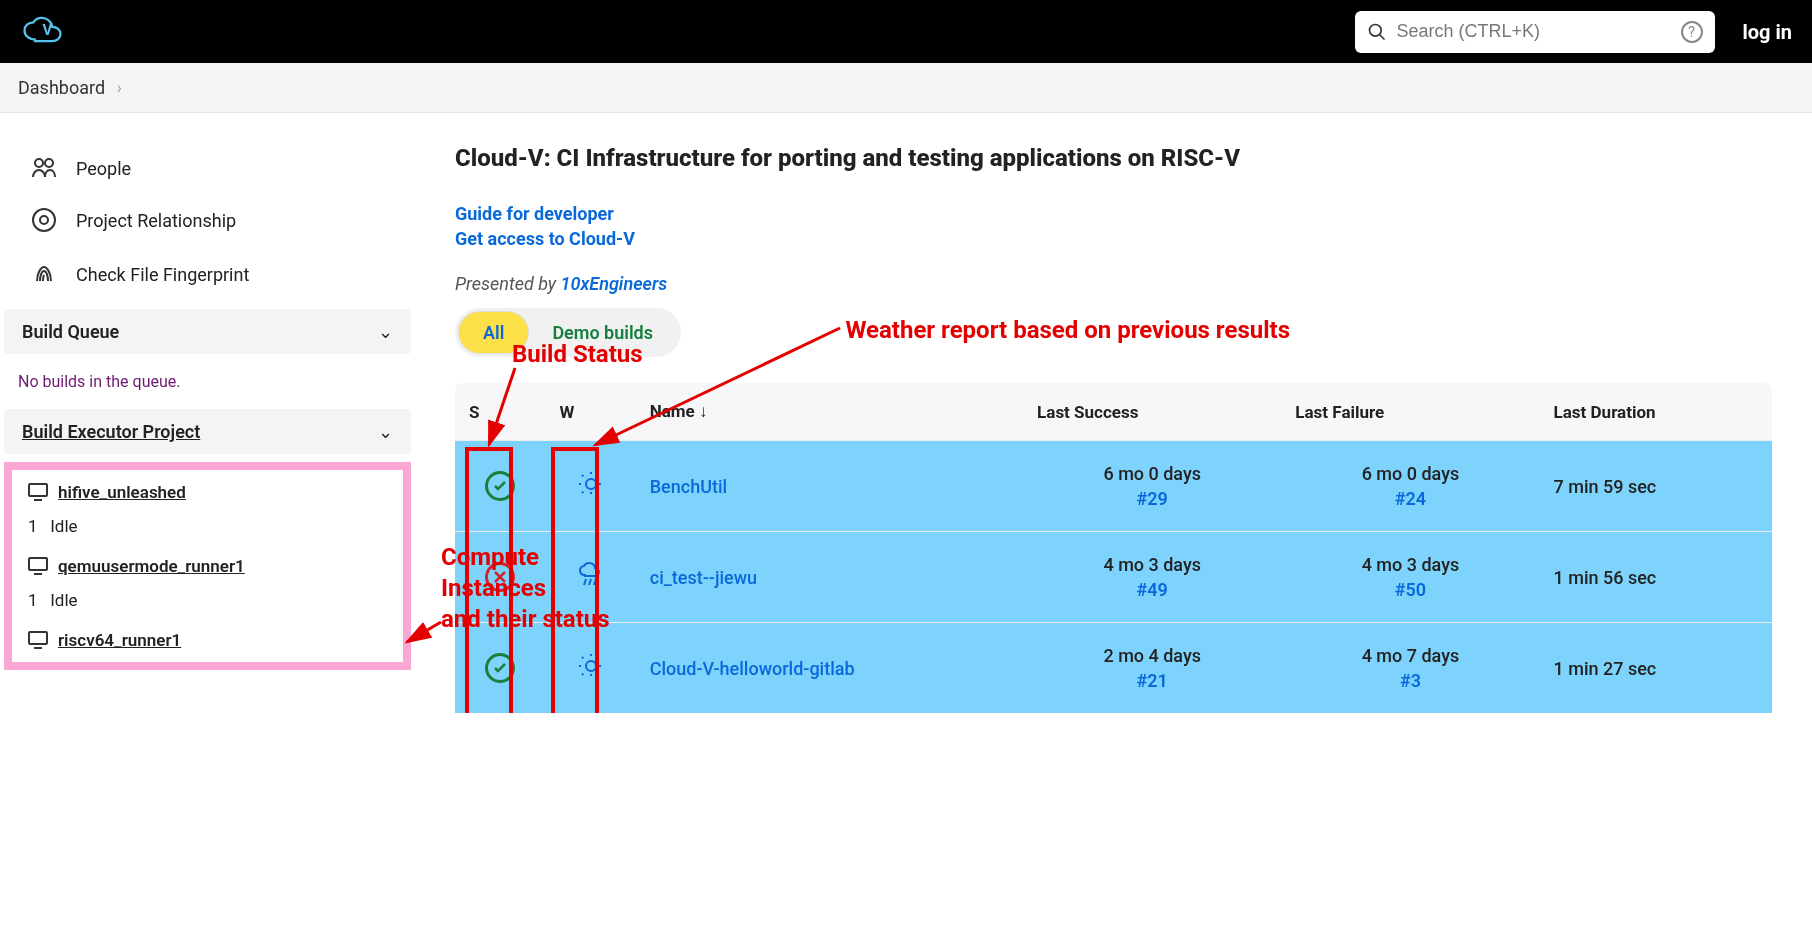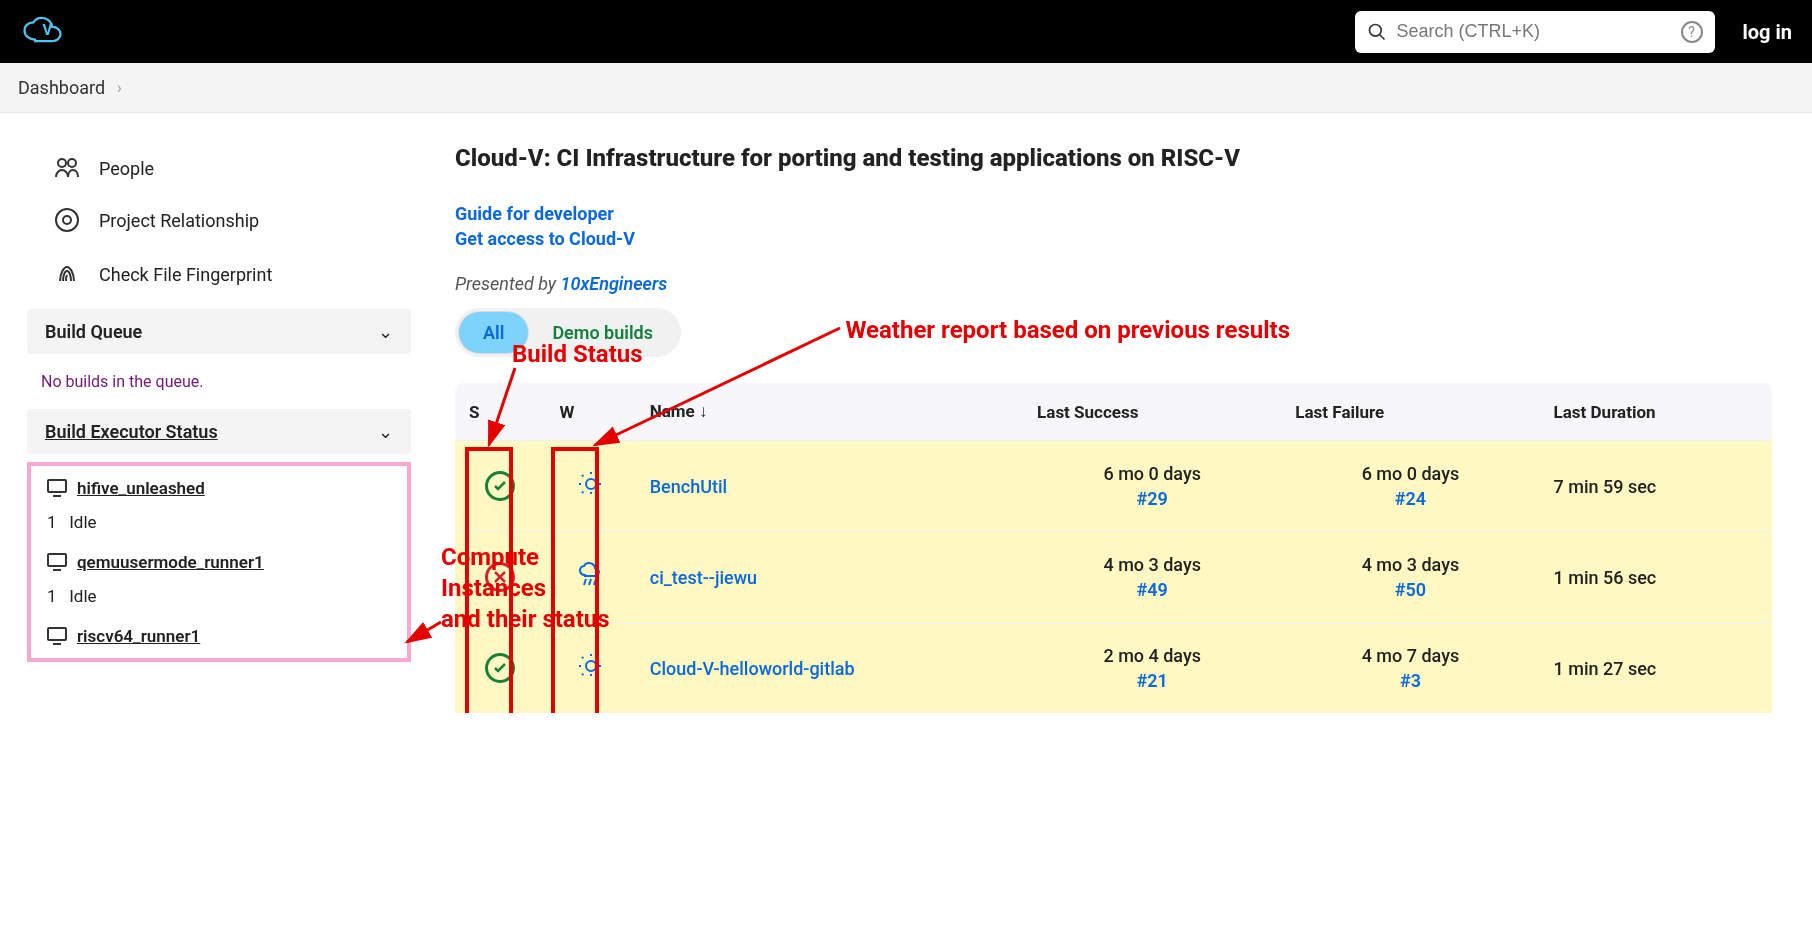--- a/index.html
+++ b/index.html
@@ -13,46 +13,46 @@
   .search-input { flex:1; border:none; outline:none; font-size:18px; color:#333; }
   .search-input::placeholder { color:#777; }
   .help-circle { width:22px; height:22px; border:2px solid #888; border-radius:50%; display:flex; align-items:center; justify-content:center; font-size:14px; color:#888; }
   .login-link { color:#fff; font-weight:700; font-size:20px; margin-left:28px; cursor:pointer; }
   
   .breadcrumb-bar { background:#f4f4f4; border-bottom:1px solid #e5e5e5; padding: 14px 18px; display:flex; align-items:center; gap:12px; }
   .breadcrumb-label { font-size:18px; color:#333; }
   .chevron { color:#999; }
   
   .layout { display:flex; }
-  .sidebar { width: 415px; padding-top: 30px; padding-left: 23px; }
+  .sidebar { width: 415px; padding-top: 30px; }
   .side-nav-item { display:flex; align-items:center; gap:18px; padding: 14px 30px; font-size:18px; cursor:pointer; }
   .side-nav-item .icon-slot { width:28px; display:flex; justify-content:center; }
   .panel { background:#f4f4f4; padding: 12px 18px; display:flex; align-items:center; justify-content:space-between; border-radius:4px; margin: 8px 4px; }
   .panel-title { font-size:18px; font-weight:600; }
   .panel-title.underline { text-decoration: underline; }
   .panel-caret { font-size:18px; }
   .sidebar-text { padding: 10px 18px; font-size:16px; color:#701a75; }
   .executor-list { margin-top:4px; }
   .executor-node { display:flex; align-items:center; gap:10px; padding:8px 16px; font-size:17px; font-weight:600; text-decoration:underline; }
   .executor-slot { padding:6px 16px 12px 16px; font-size:17px; }
-  .redbox-executors { border: 4px solid #f9a8d4; margin: 4px; padding-bottom:4px; }
+  .redbox-executors { border: 8px solid #f9a8d4; margin: 4px; padding-bottom:4px; }
   
   .main { flex:1; padding: 30px 40px 0 40px; position: relative; }
   .page-title { font-size:24px; font-weight:800; line-height:1.25; margin-bottom:30px; }
   .link-blue { color:#0969da; font-weight:700; font-size:18px; display:block; margin-bottom:4px; cursor:pointer; }
   .presented { font-style:italic; color:#555; font-size:18px; margin-top:24px; }
   .presented a { color:#0969da; font-weight:600; text-decoration:none; }
   .tab-row { display:inline-flex; background:#f1f1f1; border-radius:30px; margin-top:14px; padding:4px; }
   .tab-btn { padding:10px 24px; border-radius:26px; font-size:18px; font-weight:600; cursor:pointer; color:#15803d; }
-  .tab-btn.active { background:#7dd3fc; color:#0969da; box-shadow:0 0 0 1px #ddd; }
+  .tab-btn.active { background:#fde047; color:#0969da; box-shadow:0 0 0 1px #ddd; }
   
   .job-table { width:100%; background:#f7f7f9; border-radius:8px; margin-top:26px; border-collapse:separate; border-spacing:0; }
   .job-table thead th { text-align:left; font-size:17px; font-weight:700; padding:18px 14px; color:#222; }
   .job-table thead th.name-col { cursor:pointer; }
-  .job-table tbody tr { background:#fef9c3; }
+  .job-table tbody tr { background:#7dd3fc; }
   .job-table tbody td { padding:22px 14px; font-size:18px; vertical-align:middle; border-top:1px solid #eee; }
   .col-s { width:70px; text-align:center; }
   .col-w { width:70px; text-align:center; }
   .col-name { width:300px; }
   .col-ls, .col-lf { width:200px; }
   .col-ld { width:180px; }
   .job-link { color:#0969da; font-weight:500; cursor:pointer; }
   .run-link { color:#0969da; font-weight:600; cursor:pointer; display:block; text-align:center; margin-top:4px; }
   .time-text { font-weight:500; text-align:center; display:block;}
   .duration-text { font-weight:500; }
@@ -125,21 +125,21 @@
       <span>Check File Fingerprint</span>
     </div>
 
     <div class="panel">
       <span class="panel-title">Build Queue</span>
       <span class="panel-caret">⌄</span>
     </div>
     <div class="sidebar-text">No builds in the queue.</div>
 
     <div class="panel">
-      <span class="panel-title underline">Build Executor Status</span>
+      <span class="panel-title underline">Build Executor Project</span>
       <span class="panel-caret">⌄</span>
     </div>
 
     <div style="position:relative;">
       <div class="redbox-executors">
         <div class="executor-list">
           <div class="executor-node">
             <svg width="20" height="18" viewBox="0 0 20 18">
                 <rect x="1" y="1" width="18" height="12" rx="1" fill="none" stroke="#333" stroke-width="2"></rect>
                 <line x1="6" y1="17" x2="14" y2="17" stroke="#333" stroke-width="2"></line>

